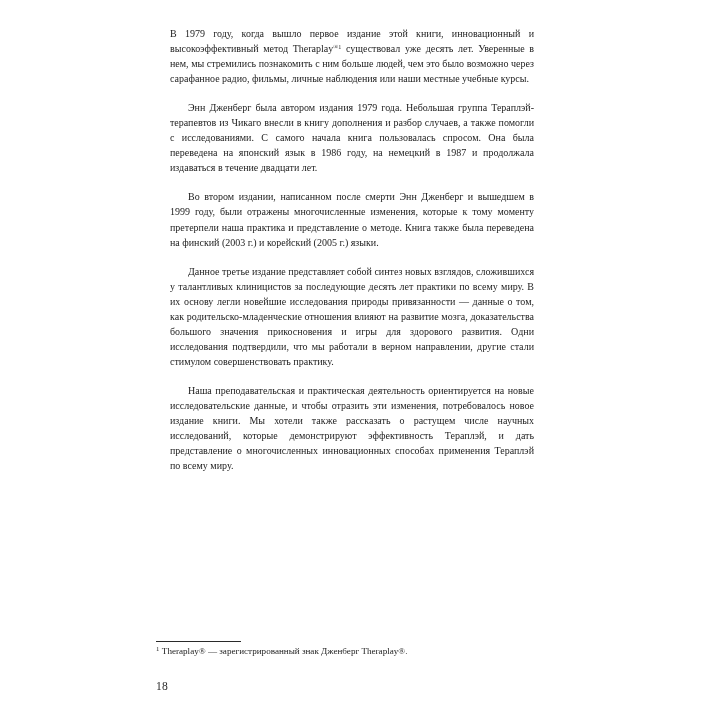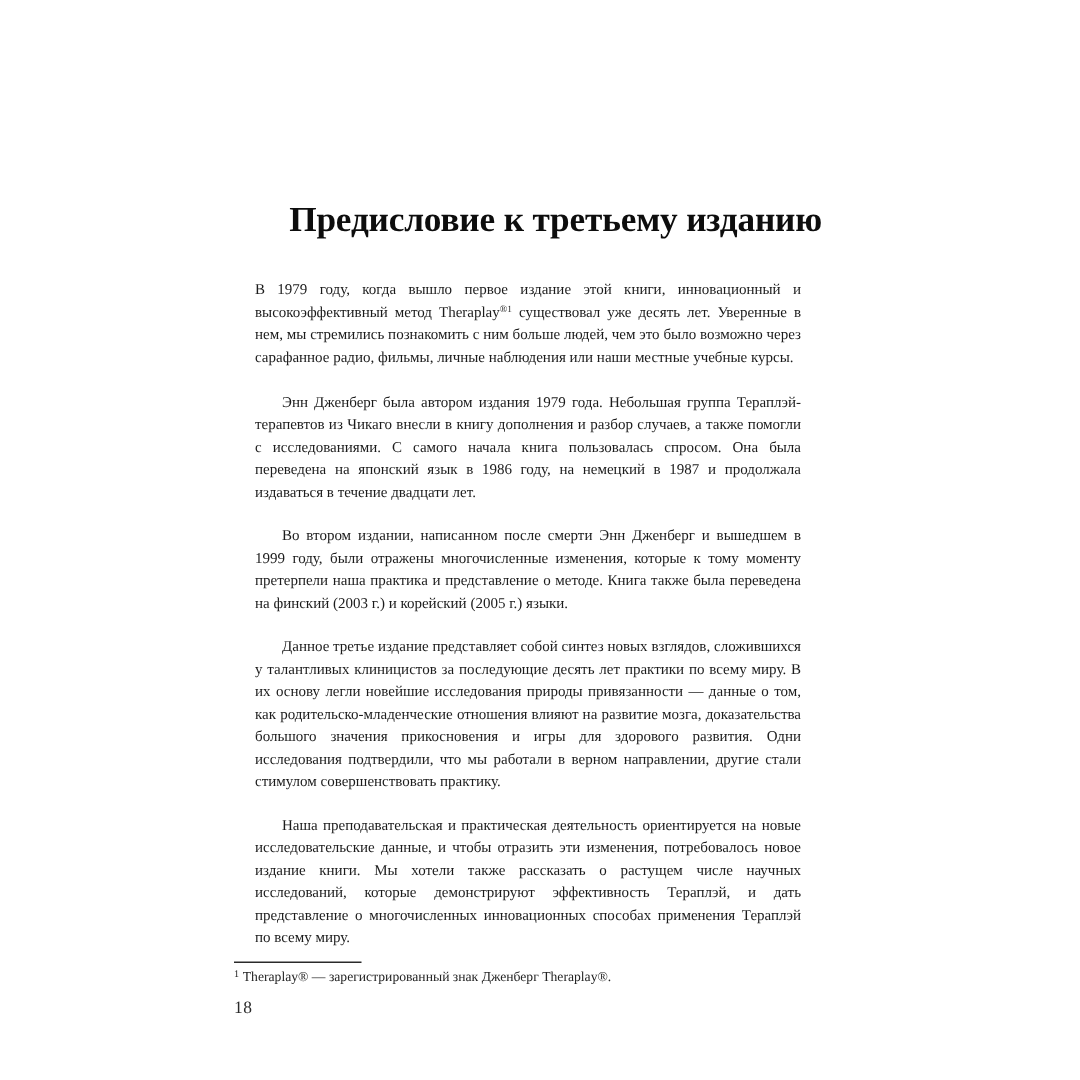--- a/index.html
+++ b/index.html
@@ -101,35 +101,34 @@
     font-size: 0.74em;
     vertical-align: 0.5em;
     line-height: 0;
     margin-right: 2.5px;
   }
 
   
   #page-number {
     position: absolute;
     left: 156px;
-    top: 665px;
+    top: 680px;
     font-size: 11.6px;
     line-height: 14px;
     color: #2a2a2a;
     letter-spacing: 0.3px;
   }
 </style>
 </head>
 <body>
 
 <div id="page">
 
   <div id="text-column">
 
-    <h1 class="chapter-title">Предисловие к третьему изданию</h1>
 
     <div id="body-copy">
 
       <p class="para"><span>В 1979 году, когда вышло первое издание этой книги, инновационный и высокоэффективный метод Theraplay</span><span class="reg">®</span><sup class="fn-ref">1</sup><span> существовал уже десять лет. Уверенные в нем, мы стремились познакомить с ним больше людей, чем это было возможно через сарафанное радио, фильмы, личные наблюдения или наши местные учебные курсы.</span></p>
 
       <p class="para">Энн Дженберг была автором издания 1979 года. Небольшая группа Тераплэй-терапевтов из Чикаго внесли в книгу дополнения и разбор случаев, а также помогли с исследованиями. С самого начала книга пользовалась спросом. Она была переведена на японский язык в 1986 году, на немецкий в 1987 и продолжала издаваться в течение двадцати лет.</p>
 
       <p class="para">Во втором издании, написанном после смерти Энн Дженберг и вышедшем в 1999 году, были отражены многочисленные изменения, которые к тому моменту претерпели наша практика и представление о методе. Книга также была переведена на финский (2003 г.) и корейский (2005 г.) языки.</p>
 
       <p class="para">Данное третье издание представляет собой синтез новых взглядов, сложившихся у талантливых клиницистов за последующие десять лет практики по всему миру. В их основу легли новейшие исследования природы привязанности — данные о том, как родительско-младенческие отношения влияют на развитие мозга, доказательства большого значения прикосновения и игры для здорового развития. Одни исследования подтвердили, что мы работали в верном направлении, другие стали стимулом совершенствовать практику.</p>

